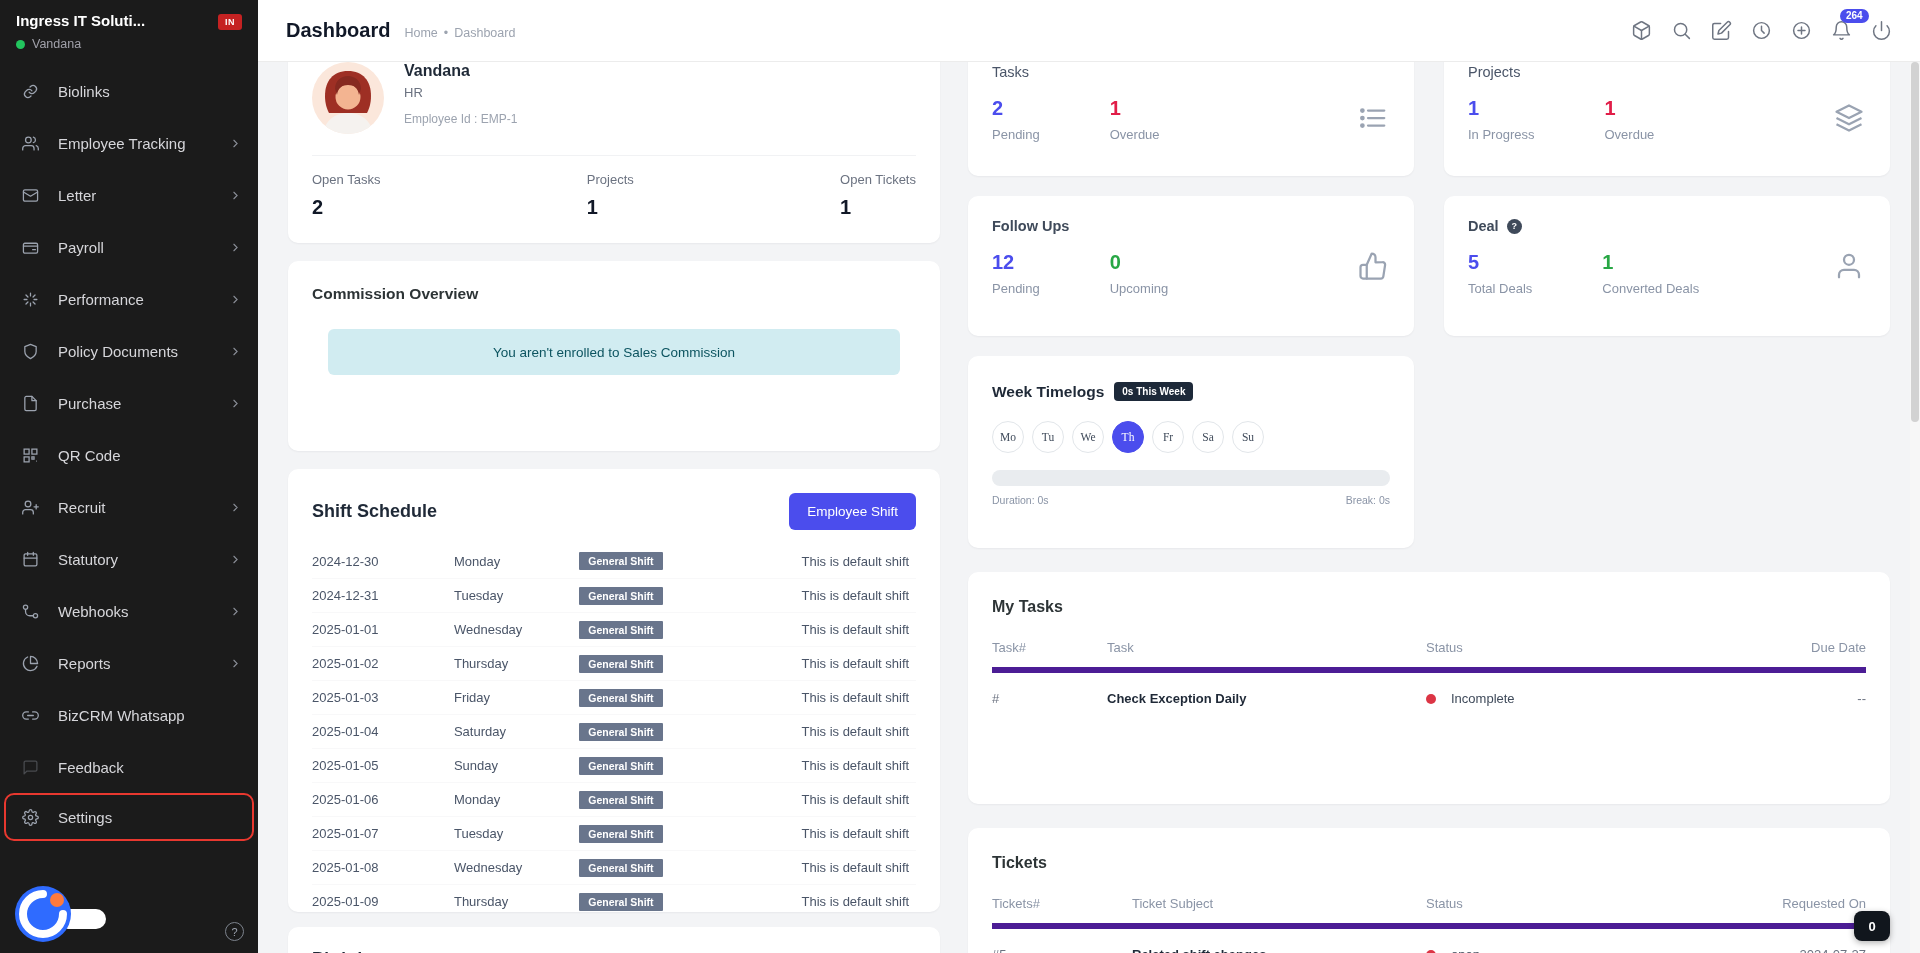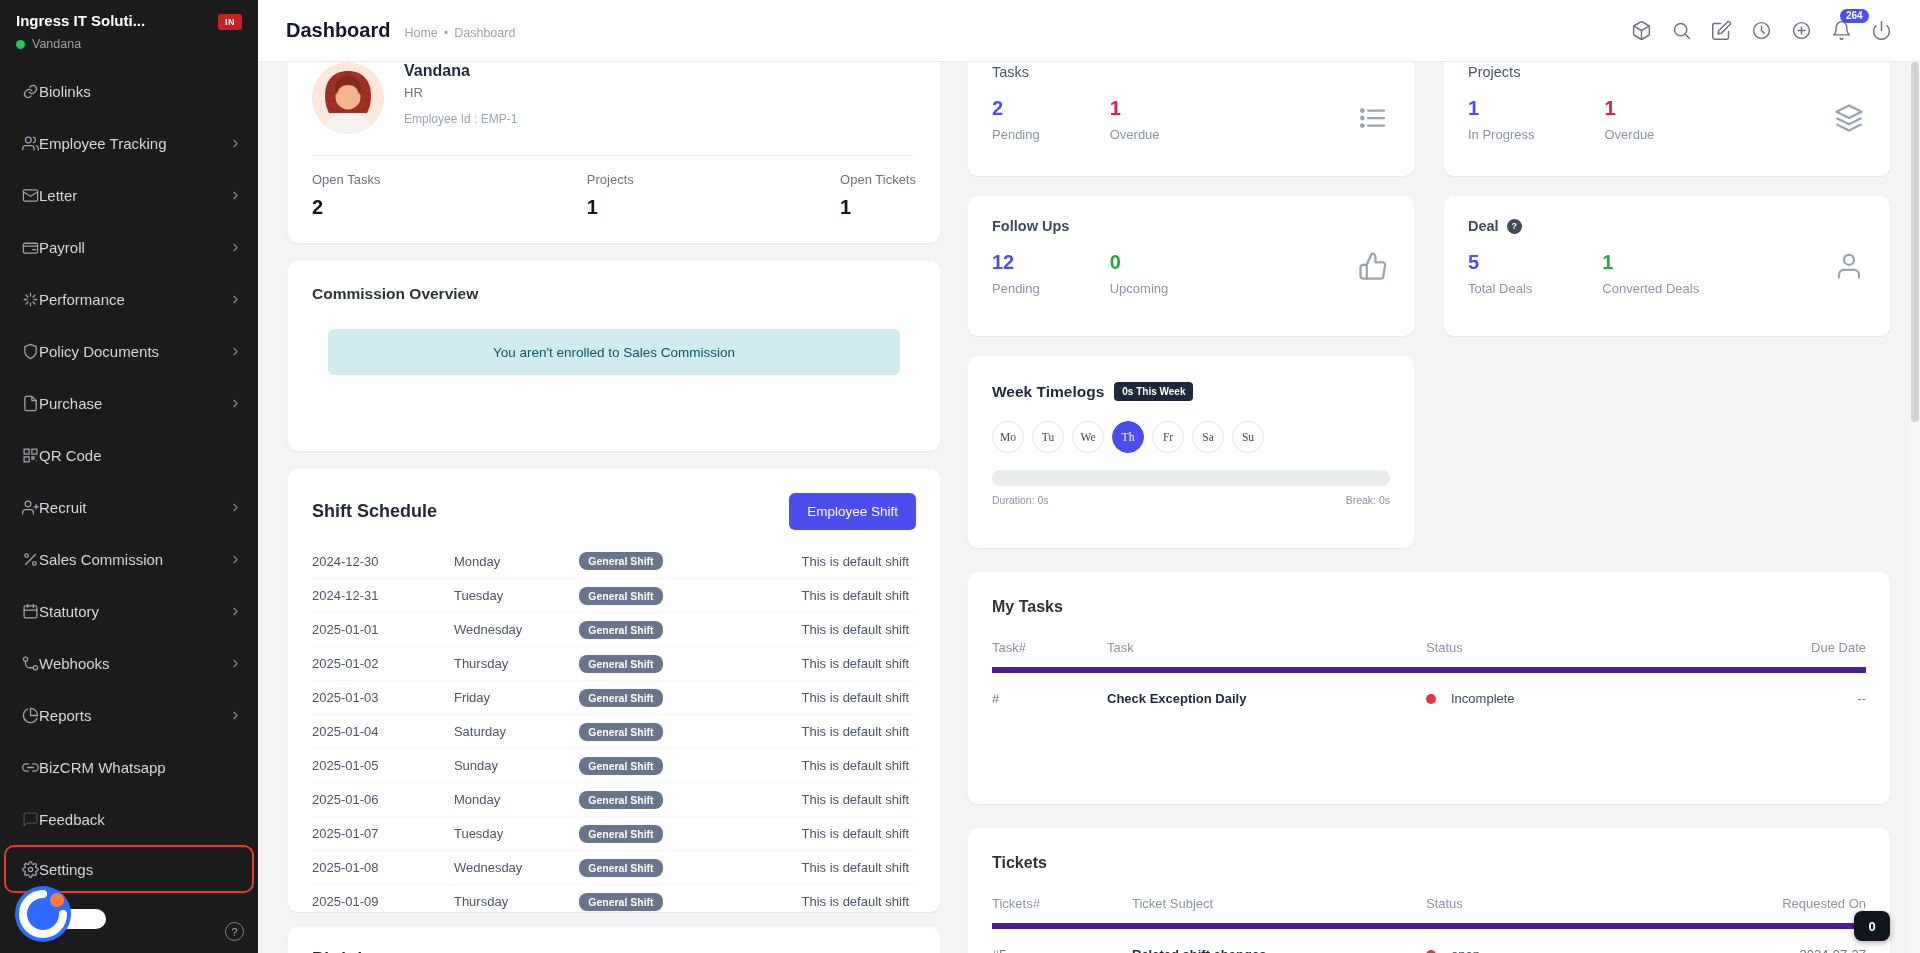--- a/index.html
+++ b/index.html
@@ -21,21 +21,21 @@
   
   .sidebar{width:258px;min-width:258px;background:#1b1b1b;color:#d4d4d8;position:relative;display:flex;flex-direction:column;}
   .sidebar-header{padding:12px 16px 8px 16px;}
   .company-row{display:flex;align-items:flex-start;justify-content:space-between;}
   .company-name{color:#ffffff;font-weight:bold;font-size:15px;white-space:nowrap;}
   .company-badge{background:#c52222;color:#fff;font-size:9px;font-weight:bold;padding:3px 7px;border-radius:3px;letter-spacing:.5px;margin-top:2px;}
   .user-row{display:flex;align-items:center;gap:7px;margin-top:7px;}
   .status-dot-green{width:9px;height:9px;border-radius:50%;background:#22c55e;}
   .user-name{font-size:12.5px;color:#a1a1aa;}
   .menu{flex:1;padding-top:6px;overflow:hidden;}
-  .menu-item{display:flex;align-items:center;gap:0;padding:0 16px 0 22px;height:52px;font-size:15px;color:#d6d6da;cursor:pointer;}
+  .menu-item{display:flex;align-items:center;gap:19px;padding:0 16px 0 22px;height:52px;font-size:15px;color:#d6d6da;cursor:pointer;}
   .mi-icon{width:17px;height:17px;color:#9ca3af;flex:none;display:flex;}
   .mi-icon svg{width:100%;height:100%;}
   .mi-label{flex:1;white-space:nowrap;overflow:hidden;}
   .chev{width:13px;height:13px;color:#8b8f98;display:flex;}
   .chev svg{width:100%;height:100%;}
   .menu-item.highlight{border:2px solid #e8382f;border-radius:10px;margin:0 4px;padding-left:16px;height:48px;}
   .sidebar-pill{position:absolute;left:58px;bottom:24px;width:48px;height:20px;border-radius:10px;background:#ffffff;}
   .app-logo{position:absolute;left:12px;bottom:8px;width:62px;height:62px;}
   .sidebar-help{position:absolute;right:14px;bottom:12px;width:19px;height:19px;border:1.5px solid #7d838d;border-radius:50%;color:#9ca3af;font-size:11px;display:flex;align-items:center;justify-content:center;cursor:pointer;}
 
@@ -77,21 +77,21 @@
   .shift-card{margin-top:18px;height:443px;padding:24px 24px 0 24px;overflow:hidden;}
   .shift-head{display:flex;justify-content:space-between;align-items:center;}
   .shift-title{font-size:18px;font-weight:bold;color:#1f2937;}
   .btn-primary{background:var(--primary);color:#fff;border:none;border-radius:6px;padding:11px 18px;font-size:13.5px;cursor:pointer;font-family:inherit;}
   .shift-table{margin-top:14px;}
   .shift-row{display:flex;align-items:center;height:34px;font-size:13px;color:#4a5568;border-top:1px solid #f8f8f9;}
   .shift-row:first-child{border-top:none;}
   .sr-date{width:145px;}
   .sr-day{width:128px;}
   .sr-badge-wrap{width:220px;}
-  .badge-shift{background:#69758c;color:#fff;font-size:10.5px;font-weight:bold;padding:3px 9px;border-radius:8px;display:inline-block;}
+  .badge-shift{background:#69758c;color:#fff;font-size:10.5px;font-weight:bold;padding:3px 9px;border-radius:1px;display:inline-block;}
   .sr-desc{width:124px;margin-left:auto;white-space:nowrap;text-align:center;}
 
   
   .birthdays-card{margin-top:15px;height:90px;padding:22px 24px;}
   .birthdays-title{font-size:17px;font-weight:bold;color:#1f2937;}
 
   
   .grid2{display:grid;grid-template-columns:1fr 1fr;column-gap:30px;row-gap:20px;}
   .stat-card{position:relative;padding:22px 24px;}
   .stat-card.row1{height:138px;padding-top:26px;}
@@ -268,35 +268,20 @@
       </div>
       <div class="menu-item">
         <span class="mi-icon">
             <svg viewBox="0 0 24 24" fill="none" stroke="currentColor" stroke-width="1.8" stroke-linecap="round" stroke-linejoin="round">
               <path d="M16 21v-2a4 4 0 0 0-4-4H5a4 4 0 0 0-4 4v2"></path>
               <circle cx="8.5" cy="7" r="4"></circle>
               <path d="M20 8v6M23 11h-6"></path>
             </svg>
           </span>
         <span class="mi-label">Recruit</span>
-        <span class="chev">
-            <svg viewBox="0 0 24 24" fill="none" stroke="currentColor" stroke-width="2" stroke-linecap="round">
-              <path d="m9 6 6 6-6 6"></path>
-            </svg>
-          </span>
-      </div>
-      <div class="menu-item">
-        <span class="mi-icon">
-            <svg viewBox="0 0 24 24" fill="none" stroke="currentColor" stroke-width="1.8" stroke-linecap="round">
-              <line x1="19" y1="5" x2="5" y2="19"></line>
-              <circle cx="6.5" cy="6.5" r="2.5"></circle>
-              <circle cx="17.5" cy="17.5" r="2.5"></circle>
-            </svg>
-          </span>
-        <span class="mi-label">Sales Commission</span>
         <span class="chev">
             <svg viewBox="0 0 24 24" fill="none" stroke="currentColor" stroke-width="2" stroke-linecap="round">
               <path d="m9 6 6 6-6 6"></path>
             </svg>
           </span>
       </div>
       <div class="menu-item">
         <span class="mi-icon">
             <svg viewBox="0 0 24 24" fill="none" stroke="currentColor" stroke-width="1.8" stroke-linecap="round">
               <rect x="3" y="4" width="18" height="17" rx="2"></rect>

